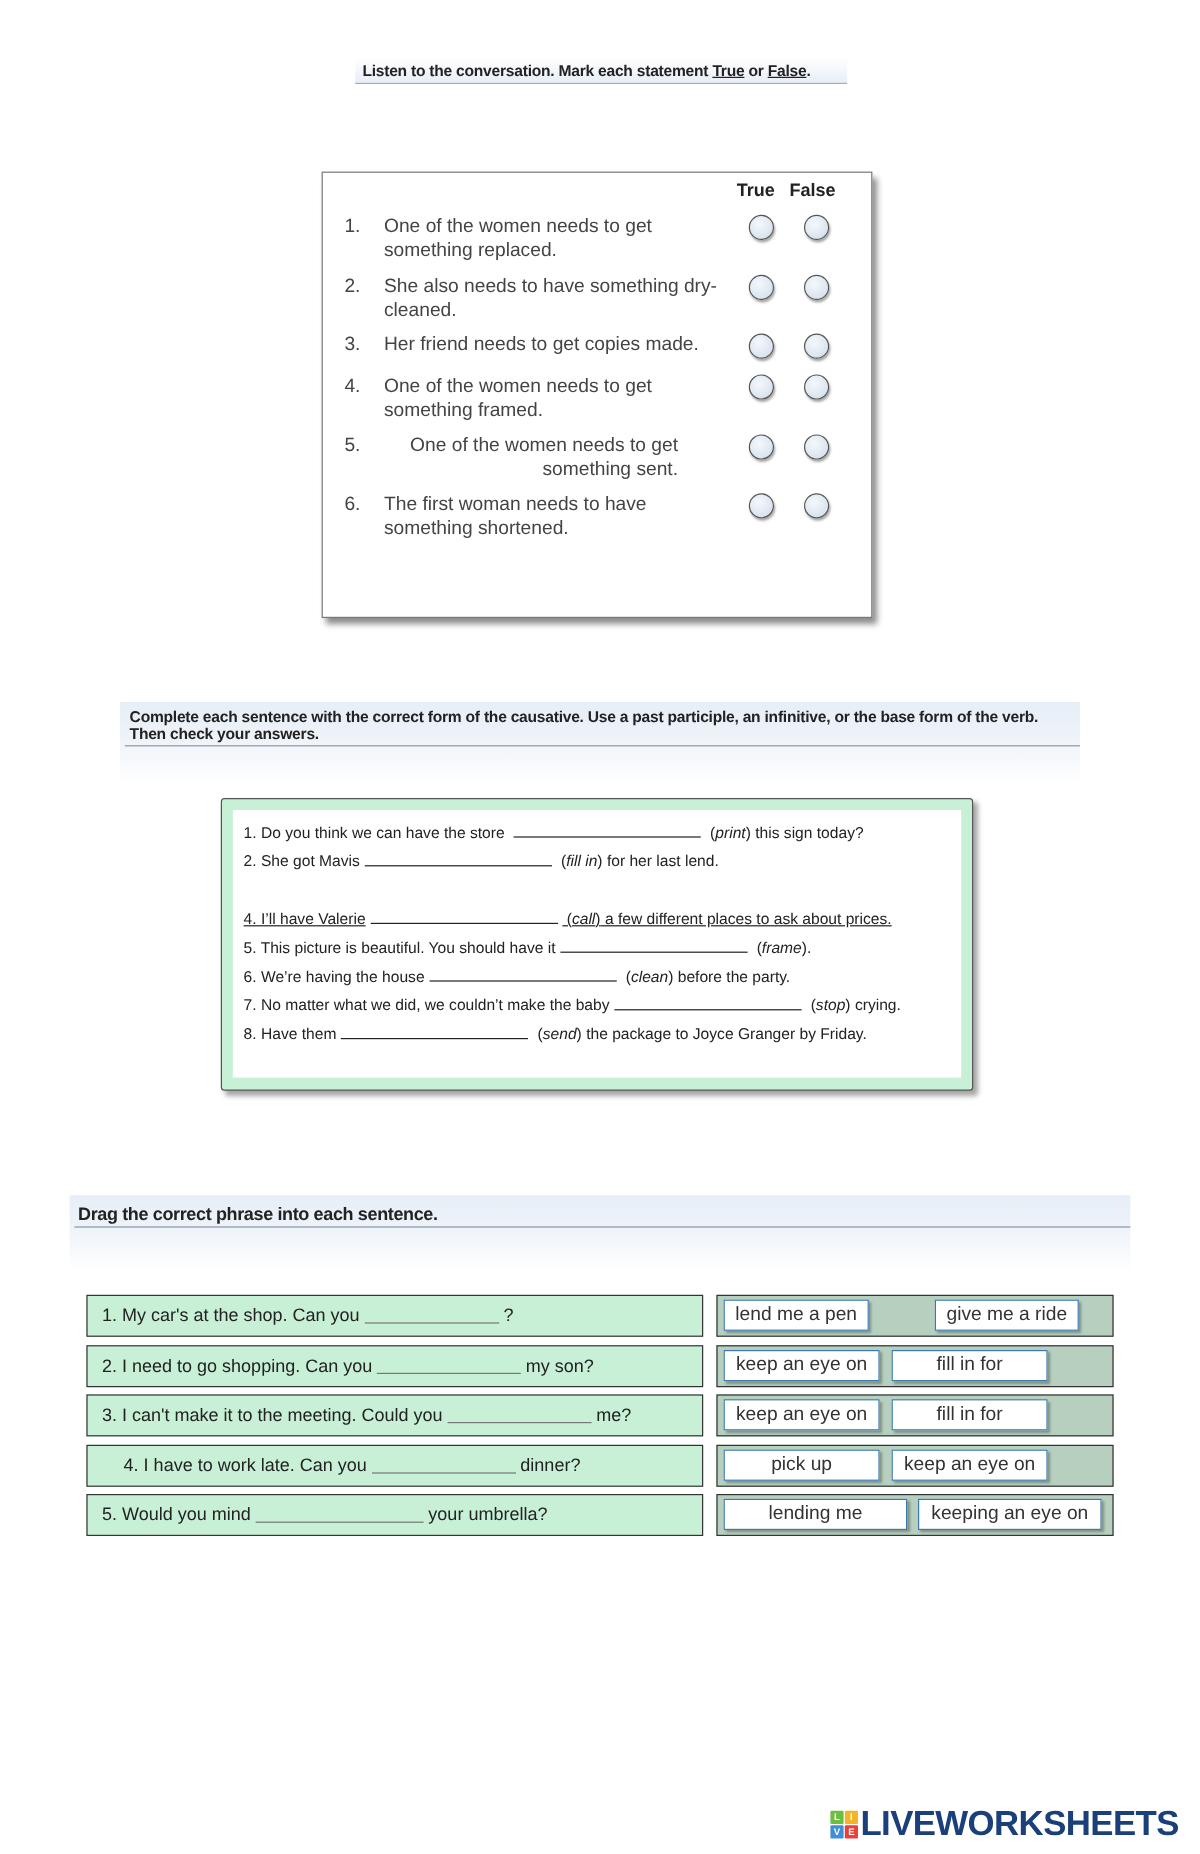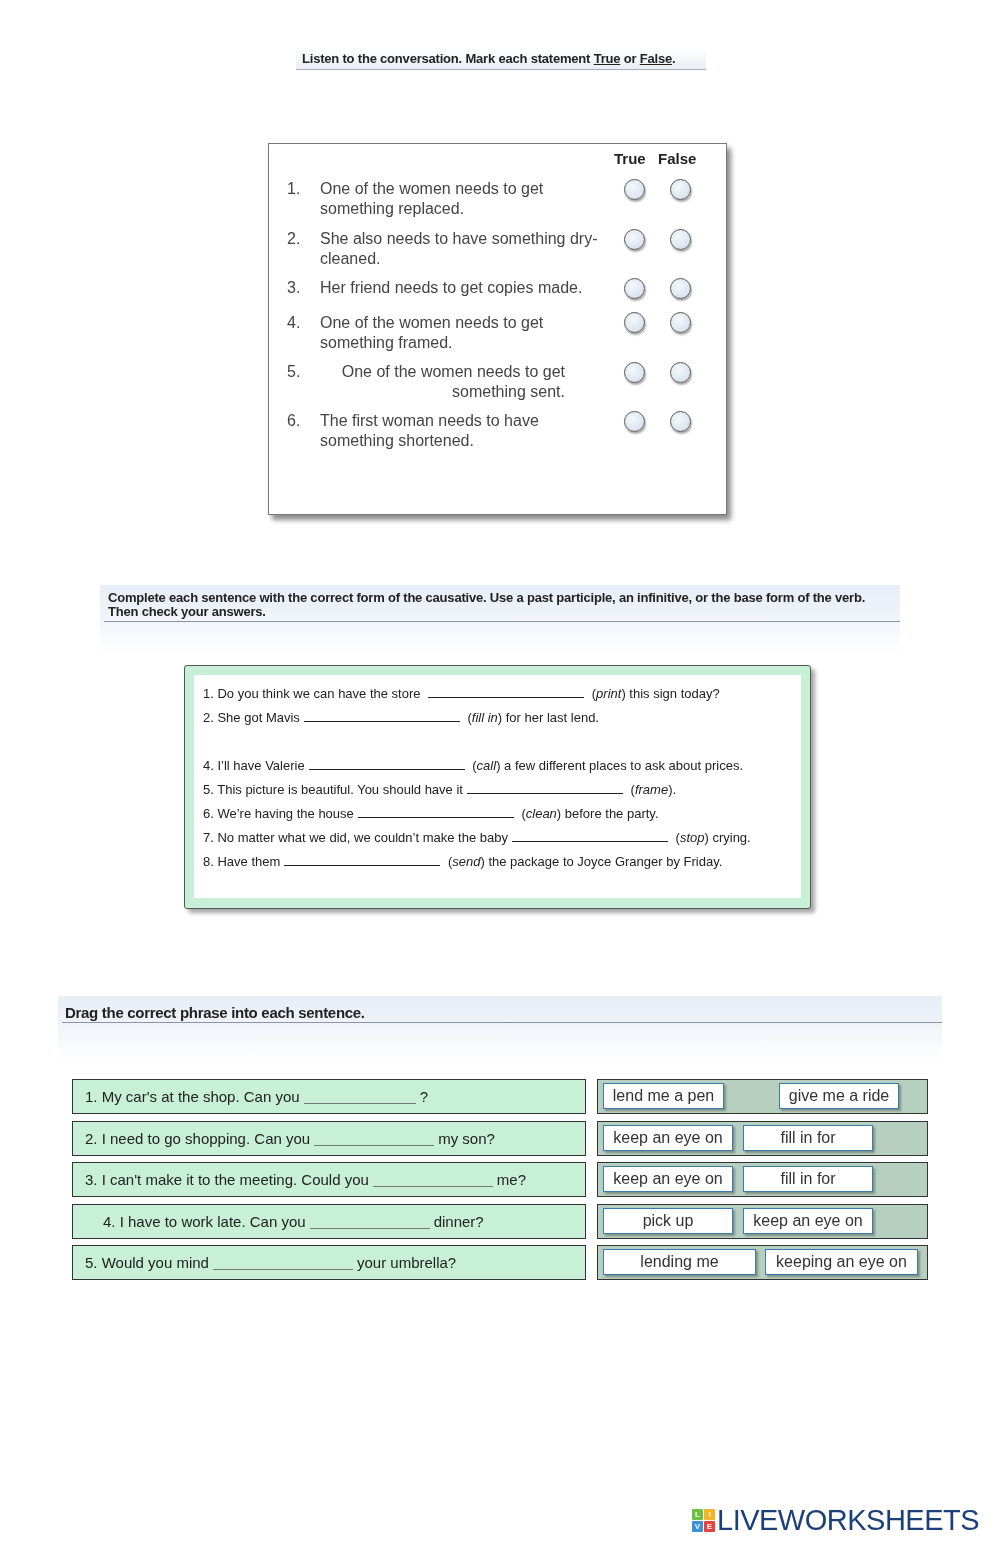--- a/index.html
+++ b/index.html
@@ -38,21 +38,21 @@
   
   .srow { position: absolute; left: 72px; width: 514px; height: 35px; background: #c8f0d6; border: 1.5px solid #333; box-sizing: border-box; font-size: 15px; color: #222; line-height: 33px; padding-left: 12px; white-space: nowrap; }
   .srow .dz { display: inline-block; border-bottom: 1px solid #777; height: 18px; vertical-align: -2px; margin: 0 4px; }
   .prow { position: absolute; left: 597px; width: 331px; height: 35px; background: #b6cfbe; border: 1.5px solid #333; box-sizing: border-box; }
   .chip { position: absolute; top: 3px; height: 26px; background: #fff; border: 1px solid #3a7ab0; box-shadow: 2px 2px 2px rgba(0,0,0,0.3); box-sizing: border-box; font-size: 16px; color: #333; line-height: 24px; text-align: center; white-space: nowrap; cursor: grab; }
 
   
   .logo { left: 692px; top: 1505px; height: 30px; display: flex; align-items: center; }
   .logo-grid { display: grid; grid-template-columns: 11px 11px; grid-template-rows: 11px 11px; gap: 1px; margin-right: 2px; }
   .logo-grid span { font-size: 8px; font-weight: bold; color: #fff; text-align: center; line-height: 11px; border-radius: 1px; }
-  .logo-text { font-size: 29px; font-weight: normal; color: #1b3f7a; letter-spacing: -0.5px; }
+  .logo-text { font-size: 29px; font-weight: bold; color: #1b3f7a; letter-spacing: -0.5px; }
 </style>
 </head>
 <body>
 
 <div class="abs h1">
   <span>Listen to the conversation. Mark each statement </span><u>True</u><span> or </span><u>False</u><span>.</span>
 </div>
 
 <div class="abs tfbox">
   <div class="tf-head" style="left:345px;">True</div>
@@ -98,21 +98,21 @@
 
 <div class="abs h2">
   <div class="txt">Complete each sentence with the correct form of the causative. Use a past participle, an infinitive, or the base form of the verb.  Then check your answers.</div>
   <div class="rule"></div>
 </div>
 
 <div class="abs cbox">
   <div class="cinner">
     <div class="cline" style="top:9px;"><span>1. Do you think we can have the store </span><span class="blank"></span> (<i>print</i>)<span> this sign today?</span></div>
     <div class="cline" style="top:33px;"><span>2. She got Mavis</span><span class="blank"></span> (<i>fill in</i>)<span> for her last lend.</span></div>
-    <div class="cline" style="top:81px;"><span>4. I’ll have Valerie</span><span class="blank"></span> (<i>call</i>)<span> a few different places to ask about prices.</span></div>
+    <div class="cline" style="top:81px;text-decoration:underline;"><span>4. I’ll have Valerie</span><span class="blank"></span> (<i>call</i>)<span> a few different places to ask about prices.</span></div>
     <div class="cline" style="top:105px;"><span>5. This picture is beautiful. You should have it</span><span class="blank"></span> (<i>frame</i>)<span>.</span></div>
     <div class="cline" style="top:129px;"><span>6. We’re having the house</span><span class="blank"></span> (<i>clean</i>)<span> before the party.</span></div>
     <div class="cline" style="top:153px;"><span>7. No matter what we did, we couldn’t make the baby</span><span class="blank"></span> (<i>stop</i>)<span> crying.</span></div>
     <div class="cline" style="top:177px;"><span>8. Have them</span><span class="blank"></span> (<i>send</i>)<span> the package to Joyce Granger by Friday.</span></div>
   </div>
 </div>
 
 <div class="abs h3">
   <div class="txt">Drag the correct phrase into each sentence.</div>
   <div class="rule"></div>

